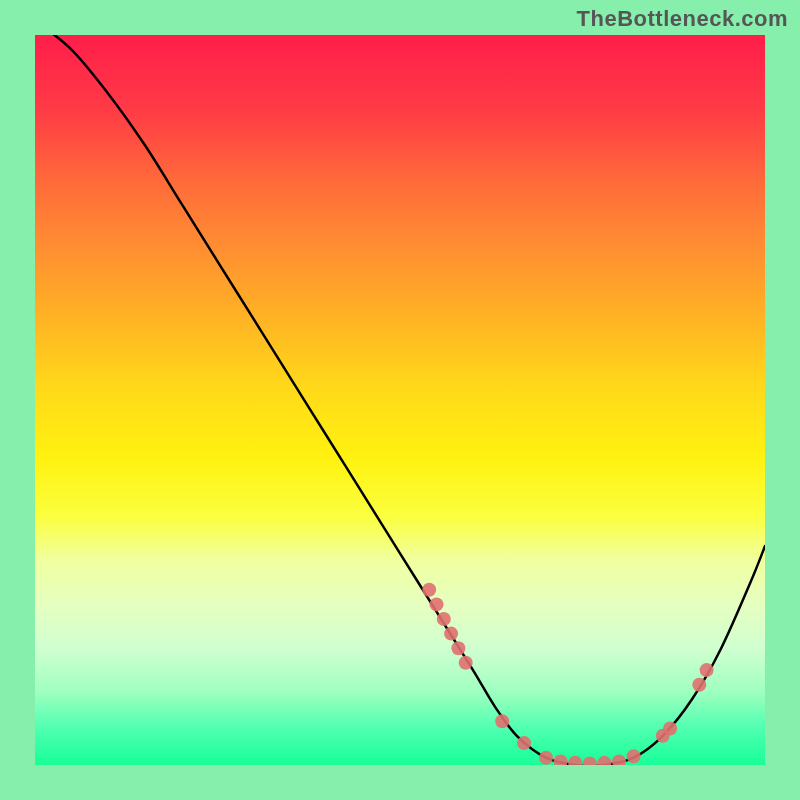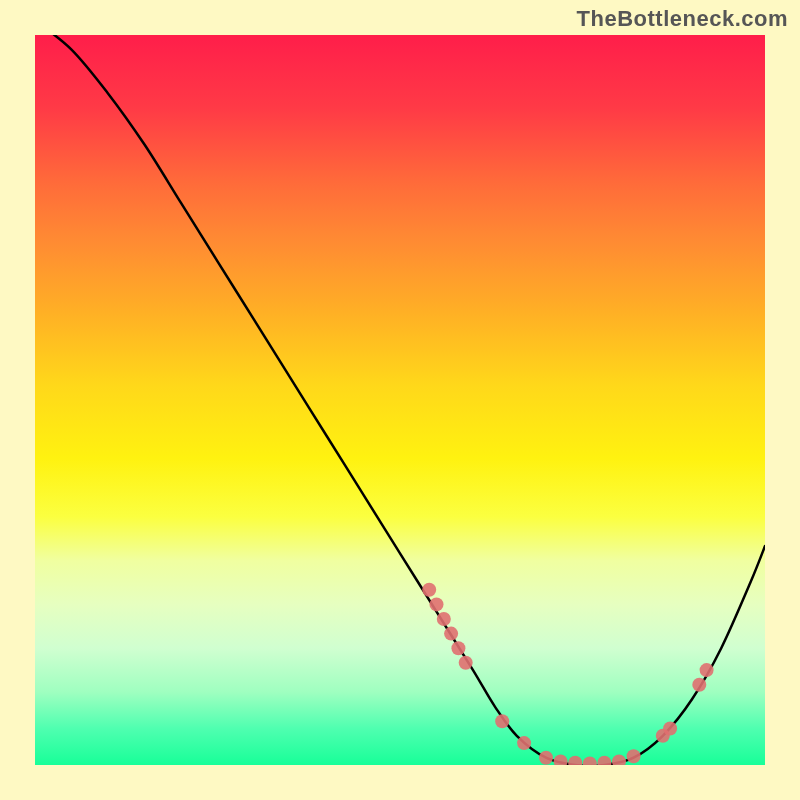--- a/index.html
+++ b/index.html
@@ -1,20 +1,20 @@
 <!DOCTYPE html>
 <html><head>
 <meta charset="utf-8">
 <style>
   * { margin: 0; padding: 0; box-sizing: border-box; }
   html, body { width: 800px; height: 800px; background: #000; overflow: hidden; }
   .container {
     width: 800px;
     height: 800px;
-    background: #fef9c3;
+    background: #86efac;
     position: relative;
   }
   .attribution {
     position: absolute;
     top: 6px;
     right: 12px;
     font-family: Arial, sans-serif;
     font-size: 22px;
     font-weight: bold;
     color: #565656;

